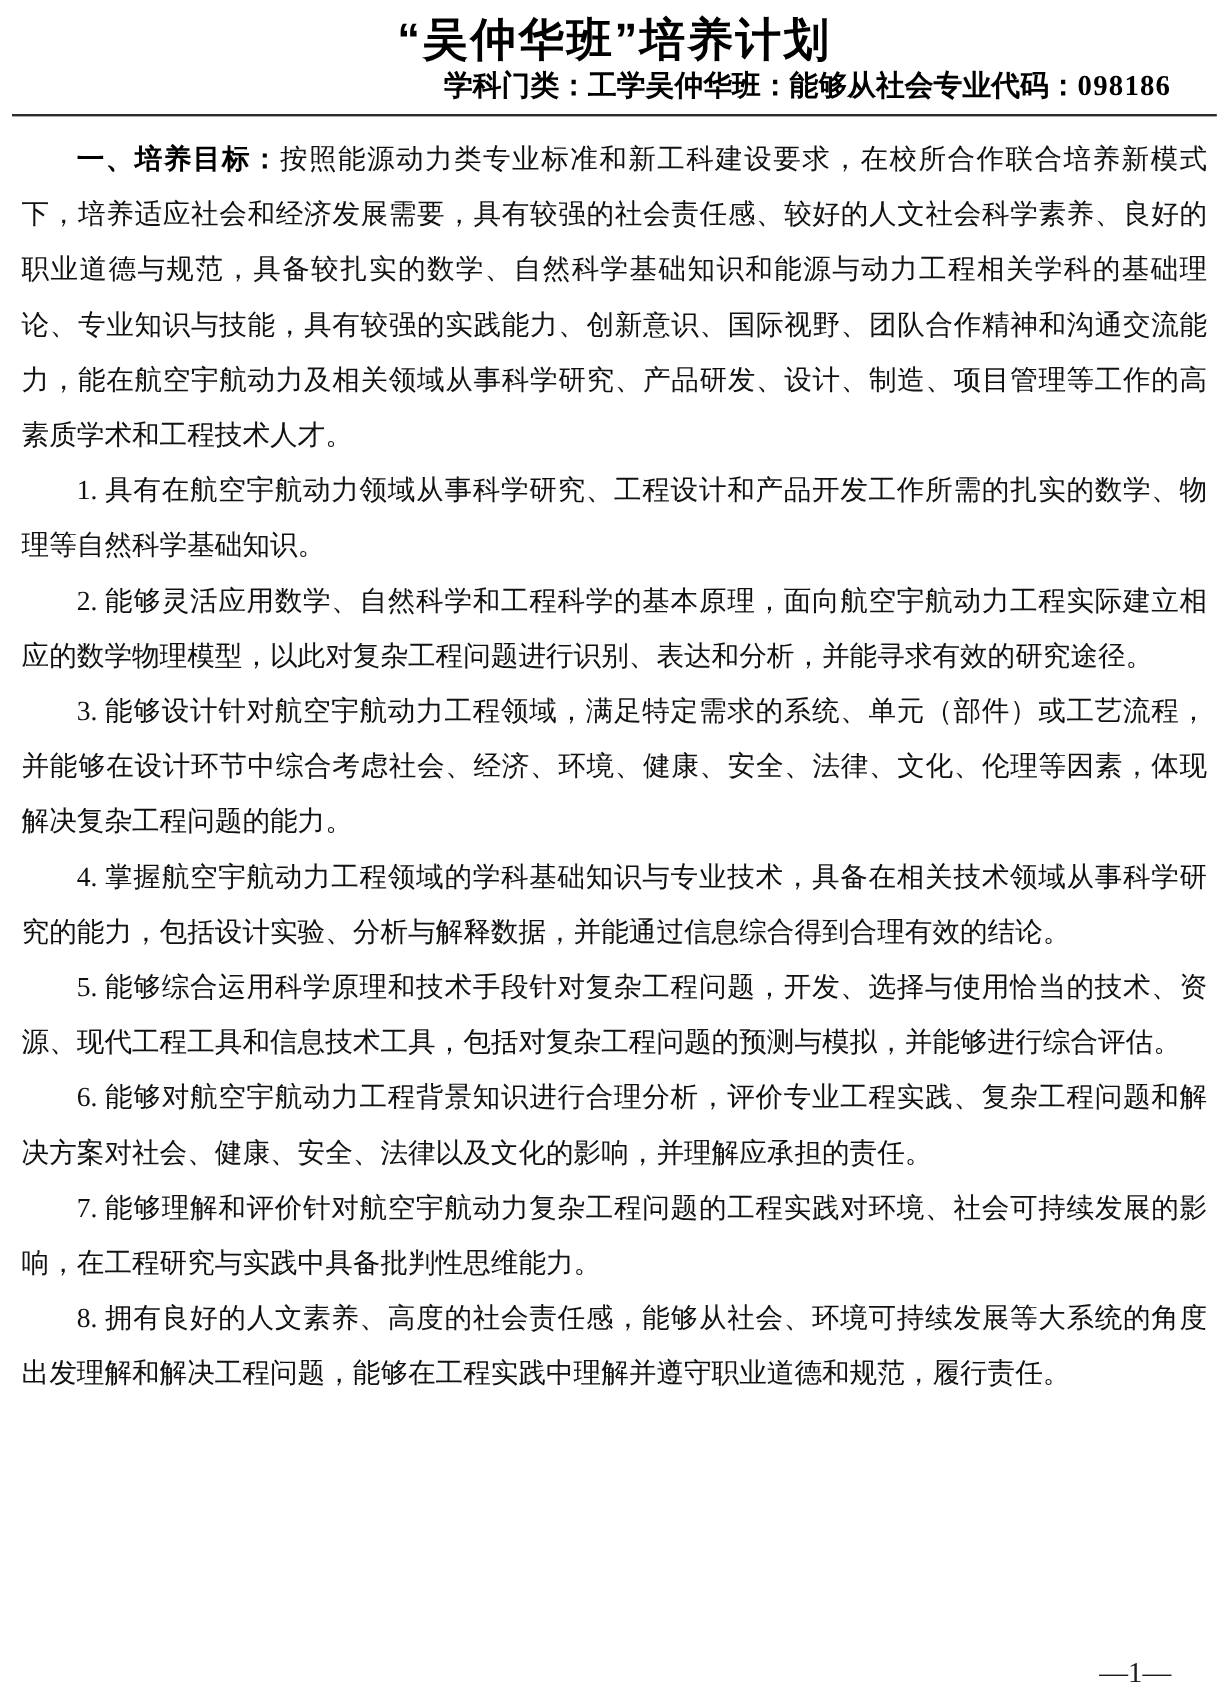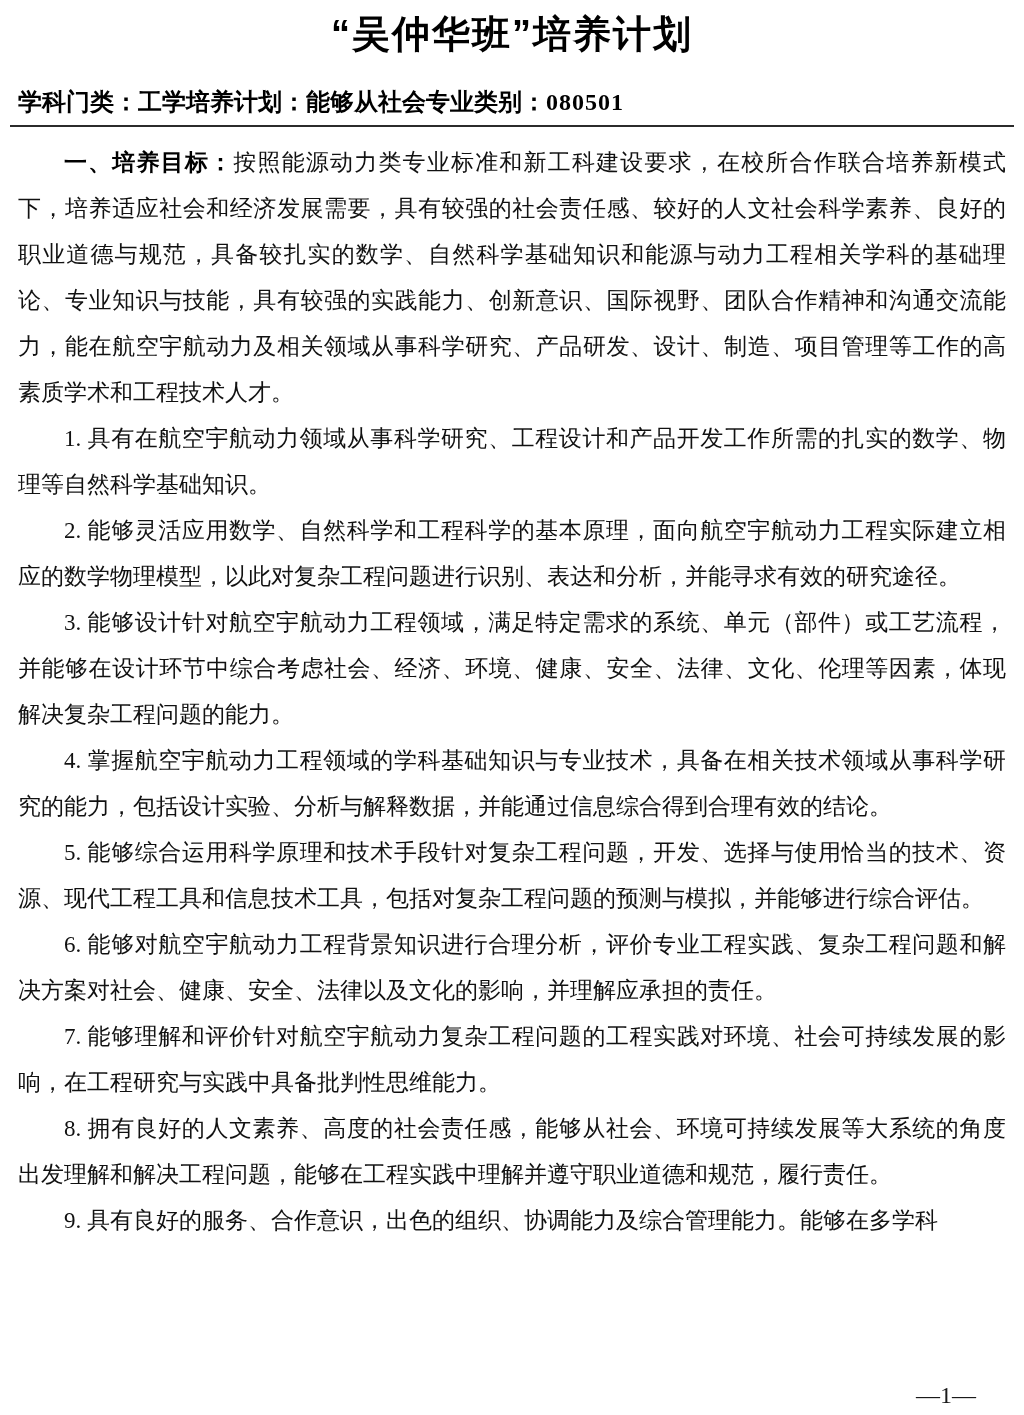--- a/index.html
+++ b/index.html
@@ -23,23 +23,22 @@
     margin: 2px 0 0 0;
     text-align: center;
     font-size: 38px;
     line-height: 48px;
     font-weight: bold;
     letter-spacing: 2px;
     font-family: "Liberation Sans", "DejaVu Sans", sans-serif;
     color: #000000;
   }
   .meta-row {
-    margin-top: 30px;
     display: flex;
-    justify-content: flex-start;
+    justify-content: flex-end;
     align-items: baseline;
     font-size: 24px;
     line-height: 28px;
     font-weight: bold;
     font-family: "Liberation Sans", "DejaVu Sans", sans-serif;
     color: #000000;
     padding-right: 30px;
   }
   .meta-item { white-space: nowrap; }
   .meta-item .num {
@@ -84,43 +83,42 @@
 
 <div class="page">
 
   <h1 class="doc-title">“吴仲华班”培养计划</h1>
 
   <div class="meta-row">
     <div class="meta-item">
       <span>学科门类：</span><span>工学</span>
     </div>
     <div class="meta-item">
-      <span>培养计划：</span><span>能够从社会</span>
+      <span>吴仲华班：</span><span>能够从社会</span>
     </div>
     <div class="meta-item">
-      <span>专业类别：</span><span class="num">080501</span>
+      <span>专业代码：</span><span class="num">098186</span>
     </div>
   </div>
 
   <hr class="header-rule">
 
   <div class="content">
 
     <p class="para">
       <span class="lead">一、培养目标：</span><span>按照能源动力类专业标准和新工科建设要求，在校所合作联合培养新模式下，培养适应社会和经济发展需要，具有较强的社会责任感、较好的人文社会科学素养、良好的职业道德与规范，具备较扎实的数学、自然科学基础知识和能源与动力工程相关学科的基础理论、专业知识与技能，具有较强的实践能力、创新意识、国际视野、团队合作精神和沟通交流能力，能在航空宇航动力及相关领域从事科学研究、产品研发、设计、制造、项目管理等工作的高素质学术和工程技术人才。</span>
     </p>
 
 
     <p class="para">1. 具有在航空宇航动力领域从事科学研究、工程设计和产品开发工作所需的扎实的数学、物理等自然科学基础知识。</p>
     <p class="para">2. 能够灵活应用数学、自然科学和工程科学的基本原理，面向航空宇航动力工程实际建立相应的数学物理模型，以此对复杂工程问题进行识别、表达和分析，并能寻求有效的研究途径。</p>
     <p class="para">3. 能够设计针对航空宇航动力工程领域，满足特定需求的系统、单元（部件）或工艺流程，并能够在设计环节中综合考虑社会、经济、环境、健康、安全、法律、文化、伦理等因素，体现解决复杂工程问题的能力。</p>
     <p class="para">4. 掌握航空宇航动力工程领域的学科基础知识与专业技术，具备在相关技术领域从事科学研究的能力，包括设计实验、分析与解释数据，并能通过信息综合得到合理有效的结论。</p>
     <p class="para">5. 能够综合运用科学原理和技术手段针对复杂工程问题，开发、选择与使用恰当的技术、资源、现代工程工具和信息技术工具，包括对复杂工程问题的预测与模拟，并能够进行综合评估。</p>
     <p class="para">6. 能够对航空宇航动力工程背景知识进行合理分析，评价专业工程实践、复杂工程问题和解决方案对社会、健康、安全、法律以及文化的影响，并理解应承担的责任。</p>
     <p class="para">7. 能够理解和评价针对航空宇航动力复杂工程问题的工程实践对环境、社会可持续发展的影响，在工程研究与实践中具备批判性思维能力。</p>
     <p class="para">8. 拥有良好的人文素养、高度的社会责任感，能够从社会、环境可持续发展等大系统的角度出发理解和解决工程问题，能够在工程实践中理解并遵守职业道德和规范，履行责任。</p>
-    <p class="para">9. 具有良好的服务、合作意识，出色的组织、协调能力及综合管理能力。能够在多学科</p>
 
   </div>
 
   <div class="page-number">—1—</div>
 
 </div>
 
 </body></html>

